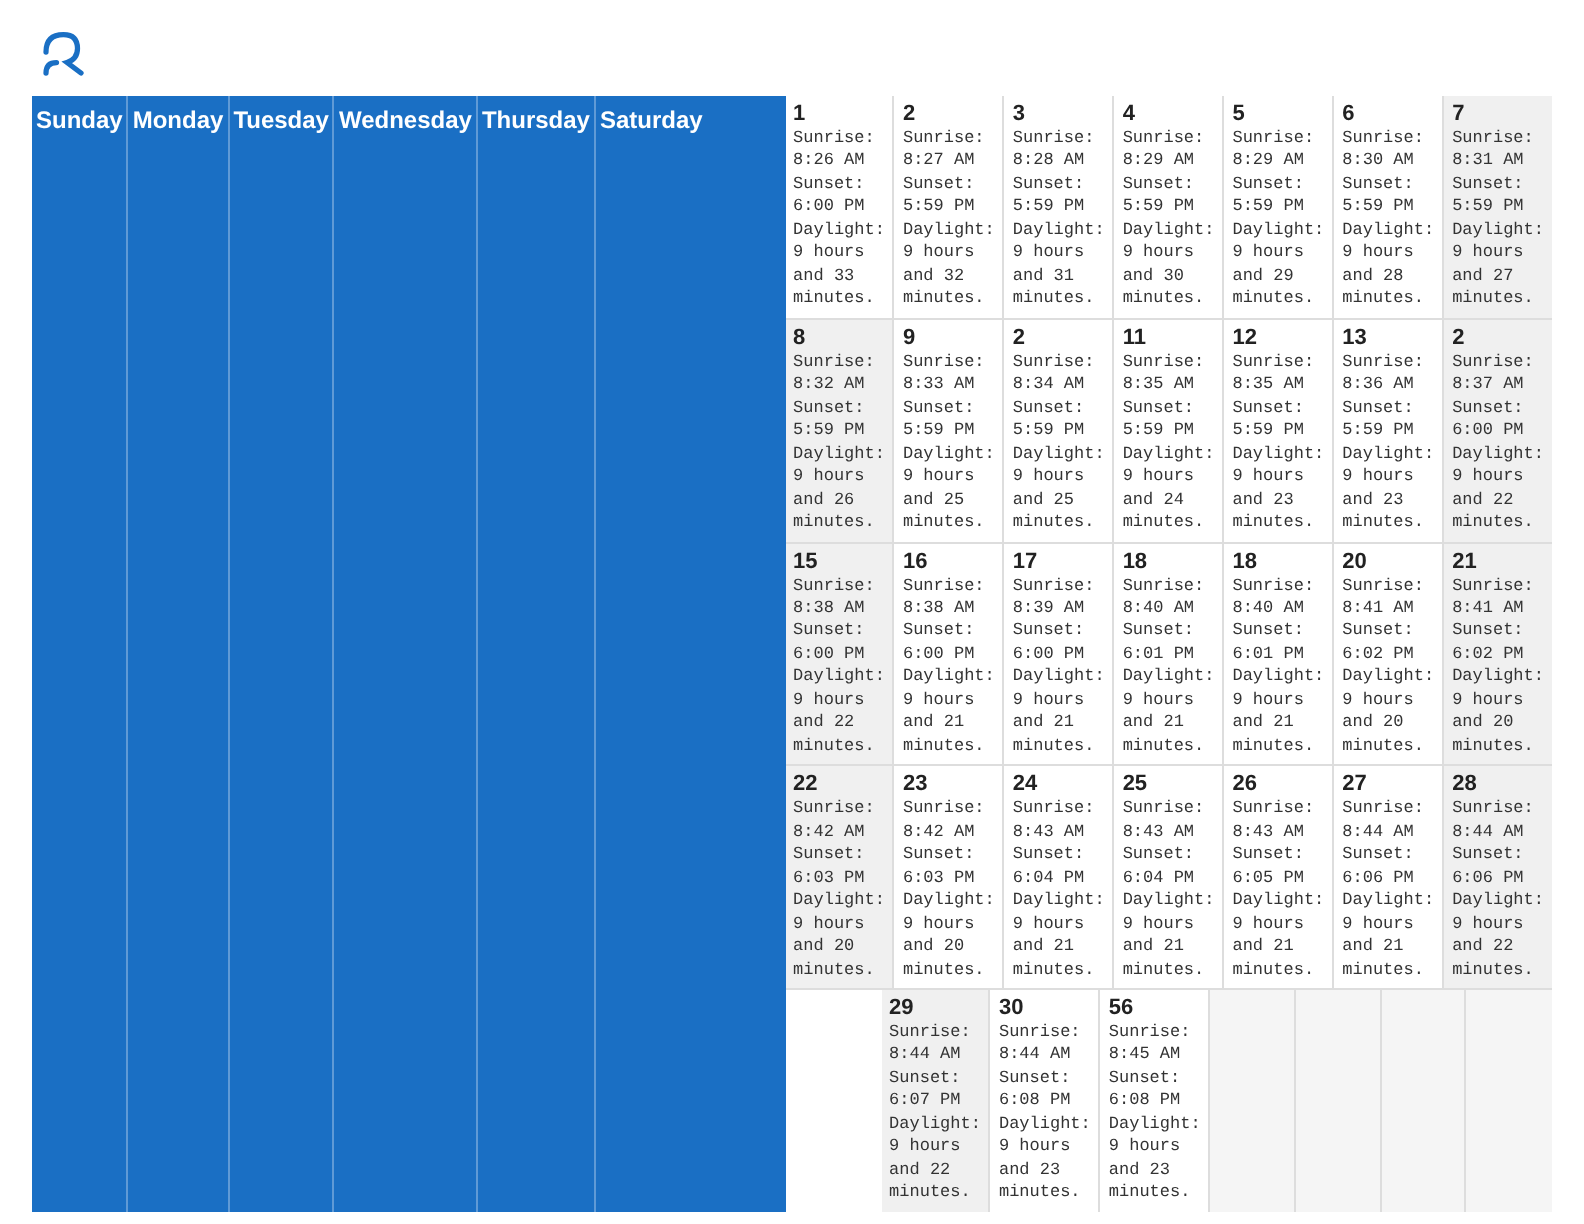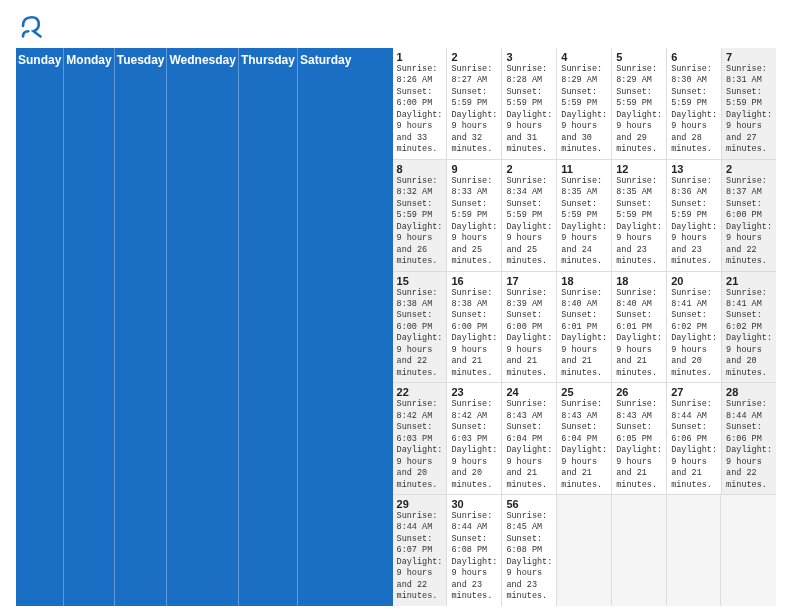--- a/index.html
+++ b/index.html
@@ -75,21 +75,21 @@
       display: flex;
       flex-direction: column;
       flex: 1;
     }
     .cal-row {
       display: grid;
       grid-template-columns: repeat(7, 1fr);
       flex: 1;
       border-bottom: 1px solid #ddd;
     }
-    .cal-row:last-child { border-bottom: none; }
+    .cal-row:last-child { border-bottom: none; margin-left: 48px; }
     .cal-cell {
       border-right: 1px solid #ddd;
       padding: 3px 4px;
       font-size: 9px;
       color: #333;
       background: #fff;
       min-height: 0;
     }
     .cal-cell:last-child { border-right: none; }
     .cal-cell.empty { background: #f5f5f5; }

